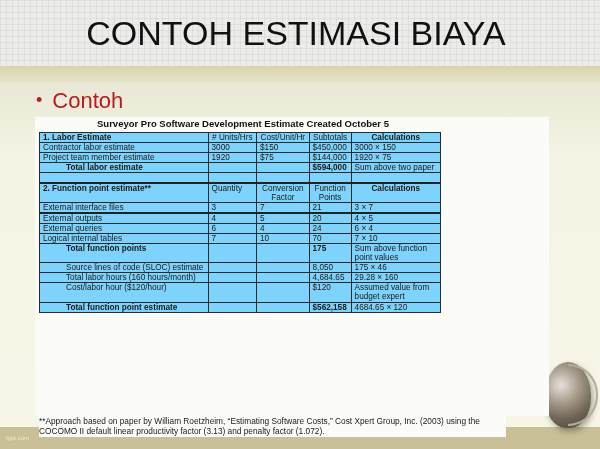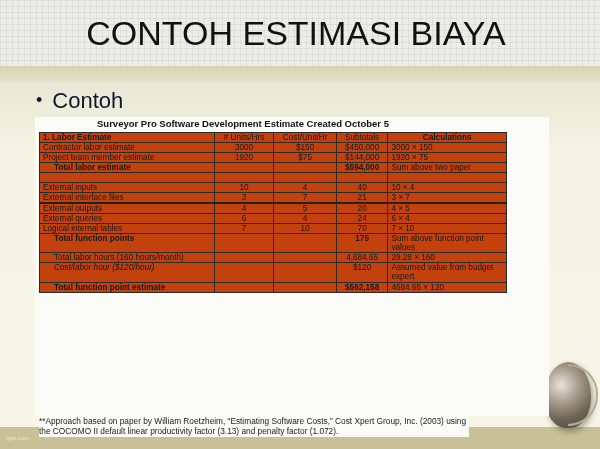--- a/index.html
+++ b/index.html
@@ -30,53 +30,53 @@
     background: #c9c098;
   }
   .footer-label {
     position: absolute; left: 6px; top: 435px; font-size: 6px; color: #ede8cf;
   }
   .slide-title {
     position: absolute; left: 0; top: 14px; width: 592px; text-align: center;
     font-size: 34px; color: #111; letter-spacing: 0px; font-weight: normal;
   }
   .bullet {
-    position: absolute; left: 36px; top: 88px; font-size: 22px; color: #0f172a;
+    position: absolute; left: 36px; top: 88px; font-size: 22px; color: #b91c1c;
   }
   .bullet .dot { display: inline-block; margin-right: 10px; font-size: 18px; vertical-align: 2px; }
 
   .doc-panel {
     position: absolute; left: 35px; top: 117px; width: 514px; height: 299px;
     background: #fbfbf8;
   }
   .doc-caption {
     position: absolute; left: 35px; top: 118px; width: 416px; text-align: center;
     font-size: 9.5px; font-weight: bold; color: #111;
   }
   table.est {
-    position: absolute; left: 39px; top: 132px; width: 468px;
+    position: absolute; left: 39px; top: 132px; width: 402px;
     border-collapse: collapse;
     font-size: 8.2px; color: #1a1a1a; line-height: 9px;
-    background: #c2410c;
+    background: #7dd3fc;
   }
   table.est td {
     border: 1px solid #2a2a2a; padding: 0 3px; vertical-align: top;
     white-space: nowrap;
   }
   table.est td.wrap { white-space: normal; }
-  table.est td.num { text-align: center; }
+  table.est td.num { text-align: left; }
   table.est td.ctr { text-align: center; }
   table.est .b { font-weight: bold; }
-  table.est .ind { padding-left: 14px; }
+  table.est .ind { padding-left: 26px; }
   table.est tr.thick td { border-top: 2px solid #222; }
   col.c1 { width: 186px; } col.c2 { width: 65px; } col.c3 { width: 67px; }
   col.c4 { width: 56px; } col.c5 { width: 132px; }
 
   .footnote {
-    position: absolute; left: 39px; top: 415px; width: 430px;
+    position: absolute; left: 39px; top: 415px; width: 467px;
     font-size: 8.3px; color: #1a1a1a; line-height: 10px;
     background: #fbfbf8; padding: 1px 0 1px 0;
   }
   .globe {
     position: absolute; left: 545px; top: 362px; width: 46px; height: 66px;
     border-radius: 50% 50% 45% 45%;
     background: radial-gradient(circle at 35% 35%, #e7e2da 0%, #a59a8a 35%, #6f6556 65%, #4a4238 100%);
     box-shadow: 2px 3px 6px rgba(0,0,0,0.35);
   }
   .globe-ring {
@@ -139,26 +139,26 @@
       <td class="num b">$594,000</td>
       <td>Sum above two paper</td>
     </tr>
     <tr style="height:10px;">
       <td></td>
         <td></td>
         <td></td>
         <td></td>
         <td></td>
     </tr>
-    <tr>
-      <td>External inputs</td>
-      <td class="num">10</td>
-      <td class="num">4</td>
-      <td class="num">40</td>
-      <td>10 × 4</td>
+    <tr class="thick">
+      <td class="b">2.  Function point estimate**</td>
+      <td class="num">Quantity</td>
+      <td class="ctr wrap">Conversion Factor</td>
+      <td class="ctr wrap">Function Points</td>
+      <td class="ctr b">Calculations</td>
     </tr>
     <tr>
       <td>External interface files</td>
       <td class="num">3</td>
       <td class="num">7</td>
       <td class="num">21</td>
       <td>3 × 7</td>
     </tr>
     <tr class="thick">
       <td>External outputs</td>
@@ -182,28 +182,35 @@
       <td>7 × 10</td>
     </tr>
     <tr>
       <td class="b ind wrap">Total function points</td>
       <td></td>
       <td></td>
       <td class="num b">175</td>
       <td class="wrap">Sum above function point values</td>
     </tr>
     <tr>
+      <td class="ind">Source lines of code (SLOC) estimate</td>
+      <td></td>
+      <td></td>
+      <td class="num">8,050</td>
+      <td>175 × 46</td>
+    </tr>
+    <tr>
       <td class="ind">Total labor hours (160 hours/month)</td>
       <td></td>
       <td></td>
       <td class="num">4,684.65</td>
       <td>29.28 × 160</td>
     </tr>
     <tr>
-      <td class="ind" style="height:20px;font-style:italic;">Cost/labor hour ($120/hour)</td>
+      <td class="ind" style="height:20px;">Cost/labor hour ($120/hour)</td>
       <td></td>
       <td></td>
       <td class="num">$120</td>
       <td class="wrap">Assumed value from budget expert</td>
     </tr>
     <tr>
       <td class="b ind">Total function point estimate</td>
       <td></td>
       <td></td>
       <td class="num b">$562,158</td>

